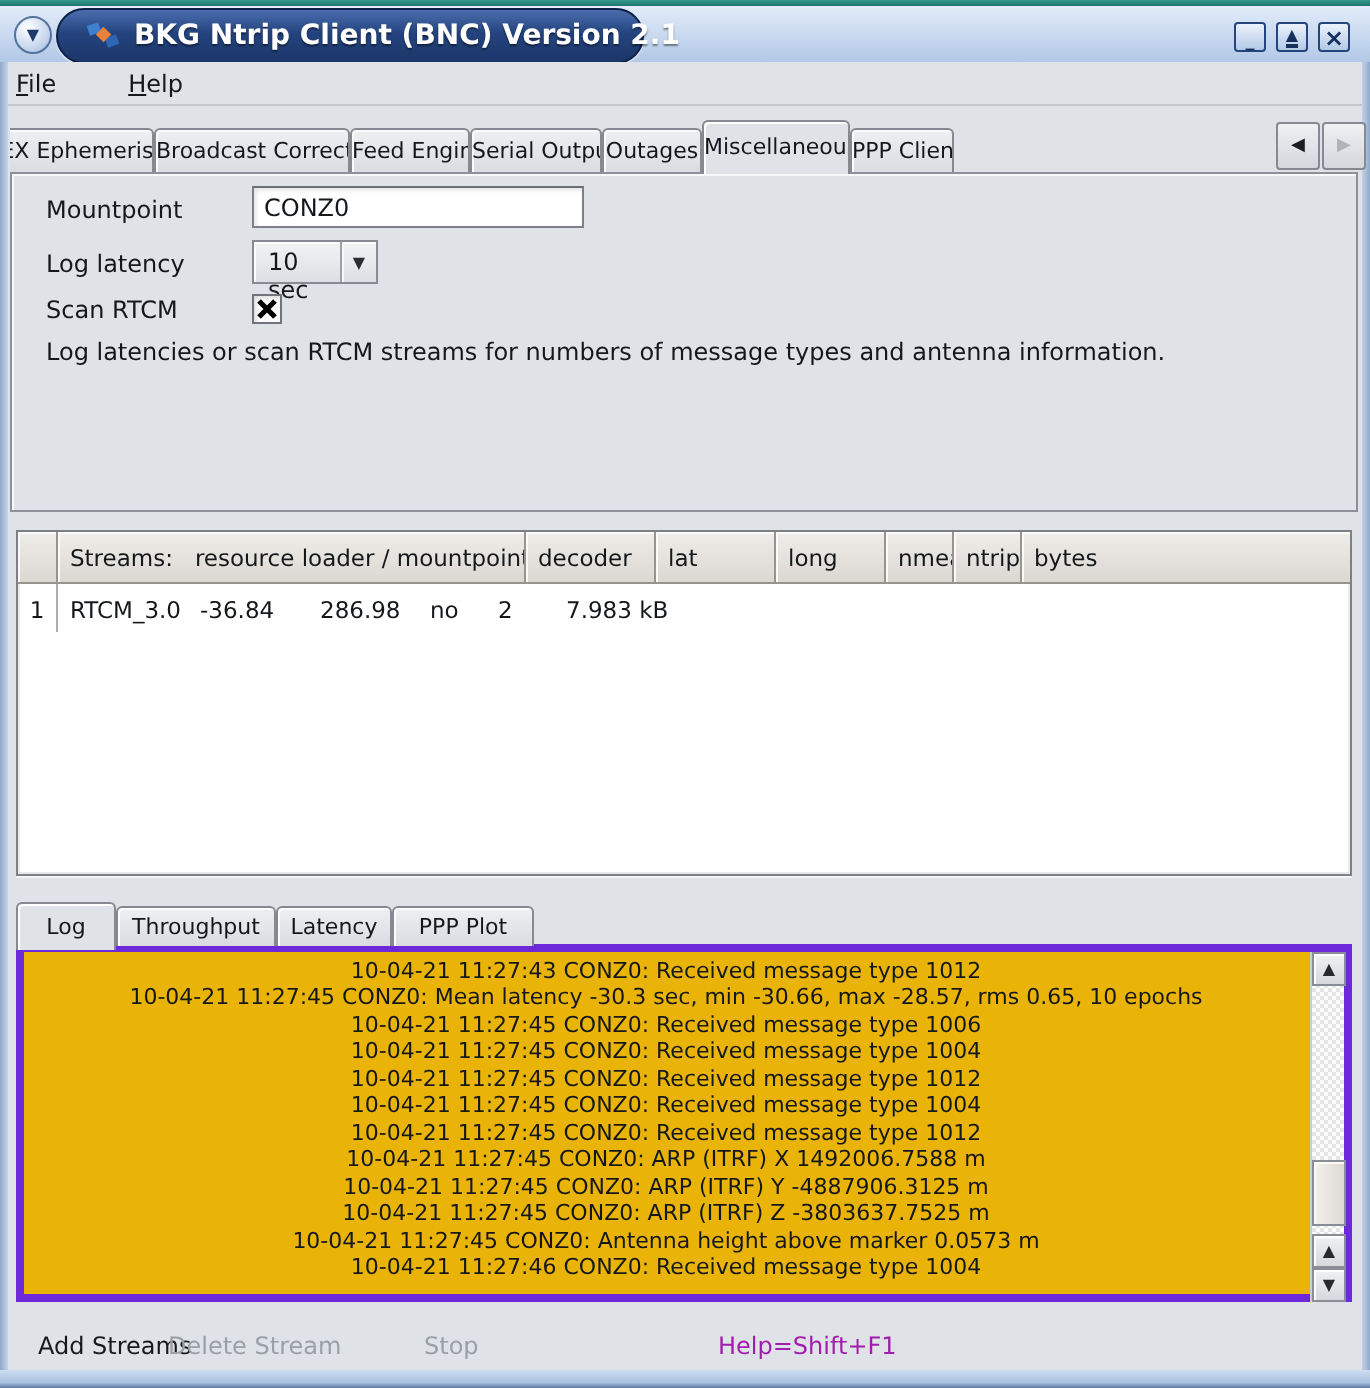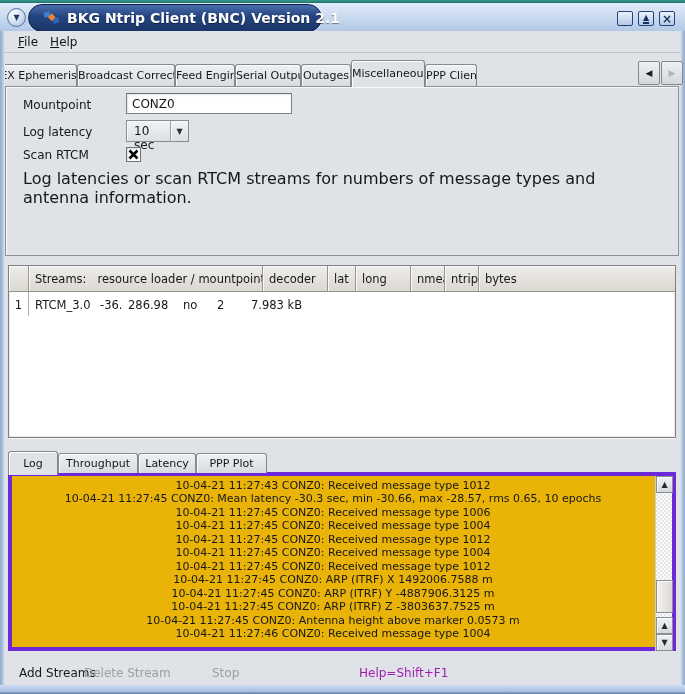--- a/index.html
+++ b/index.html
@@ -33,21 +33,21 @@
     text-shadow:0 1px 1px rgba(0,0,0,.45);}
   .caption-group{position:absolute;right:10px;top:8px;display:flex;gap:5px;}
   .cap-btn{width:16px;height:15px;border:1px solid #24457c;border-radius:2px;
     background:linear-gradient(#eaf1fb,#b4c9e7);display:flex;align-items:center;justify-content:center;
     color:#16305e;font-weight:bold;}
   .cap-btn .g-min{font-size:9px;line-height:4px;margin-top:4px;}
   .cap-btn .g-max{font-size:8px;line-height:1;border-bottom:2px solid #16305e;padding-bottom:0px;}
   .cap-btn .g-close{font-size:12px;line-height:1;}
   
   .menubar{position:absolute;left:4px;top:31px;width:677px;height:22px;background:#dfe2e6;
-    display:flex;align-items:center;padding-left:10px;gap:4px;
+    display:flex;align-items:center;gap:28px;
     border-bottom:1px solid #c3c7cc;}
   .menu-item{padding:1px 4px;}
   .menu-item::first-letter{text-decoration:underline;}
   
   .tabbar{position:absolute;left:5px;top:60px;width:632px;height:27px;overflow:hidden;white-space:nowrap;}
   .tab{display:inline-block;vertical-align:bottom;height:23px;margin-top:4px;
     border:1px solid #868a90;border-bottom:none;border-radius:3px 3px 0 0;
     background:linear-gradient(#eef0f3,#d8dbe0);
     box-shadow:inset 1px 1px 0 #fafbfc;
     text-align:center;font-size:11px;padding-top:4px;overflow:hidden;}
@@ -70,31 +70,31 @@
     font-size:12px;padding:6px 5px;font-family:inherit;color:#15181b;}
   .combo{position:absolute;left:120px;top:33px;width:63px;height:22px;
     border:1px solid #888c92;background:linear-gradient(#f2f3f5,#dcdfe3);
     box-shadow:inset 1px 1px 0 #fbfcfd;display:flex;}
   .combo-text{flex:1;padding:3px 0 0 7px;font-size:12px;}
   .combo-arrow{width:18px;border-left:1px solid #9da1a7;box-shadow:inset 1px 0 0 #f6f7f9;
     display:flex;align-items:center;justify-content:center;font-size:8px;color:#2a2d31;}
   .checkbox{position:absolute;left:120px;top:60px;width:15px;height:15px;background:#ffffff;
     border:1px solid #70747a;box-shadow:inset 1px 1px 2px rgba(0,0,0,.15);
     display:flex;align-items:center;justify-content:center;}
-  .desc-text{position:absolute;left:17px;top:82px;width:640px;font-size:16px;}
+  .desc-text{position:absolute;left:17px;top:82px;width:640px;font-size:12px;}
   
   .table{position:absolute;left:8px;top:265px;width:668px;height:173px;background:#ffffff;
     border:1px solid #7d8186;box-shadow:0 1px 0 #f2f4f6, inset 0 0 0 1px #e8eaec;}
   .thead{display:flex;height:26px;}
   .th{background:linear-gradient(#efede9,#dbd8d2);border-right:1px solid #97948e;
     border-bottom:1px solid #97948e;box-shadow:inset 1px 1px 0 #fbfaf8;
     font-size:11.5px;padding:6px 0 0 6px;overflow:hidden;white-space:pre;}
   .c-num{width:20px;padding-left:0;}
   .c-mp{width:234px;}
-  .c-dec{width:65px;} .c-lat{width:28px;} .c-long{width:55px;}
+  .c-dec{width:65px;} .c-lat{width:60px;} .c-long{width:55px;}
   .c-nmea{width:34px;} .c-ntrip{width:34px;} .c-bytes{flex:1;border-right:none;}
   .trow{display:flex;height:24px;font-size:11.5px;}
   .td{padding:6px 0 0 6px;white-space:nowrap;overflow:hidden;}
   .td.c-num{border-right:1px solid #aaadb2;text-align:center;padding-left:0;}
   
   .btabbar{position:absolute;left:8px;top:450px;height:24px;white-space:nowrap;z-index:2;}
   .btab{display:inline-block;height:20px;margin-top:3px;border:1px solid #868a90;border-bottom:none;
     border-radius:3px 3px 0 0;background:linear-gradient(#eef0f3,#d8dbe0);
     box-shadow:inset 1px 1px 0 #fafbfc;text-align:center;font-size:11px;padding-top:3px;}
   .btab.sel{height:24px;margin-top:0;padding-top:5px;background:#dfe2e6;box-shadow:inset 1px 1px 0 #ffffff;}

